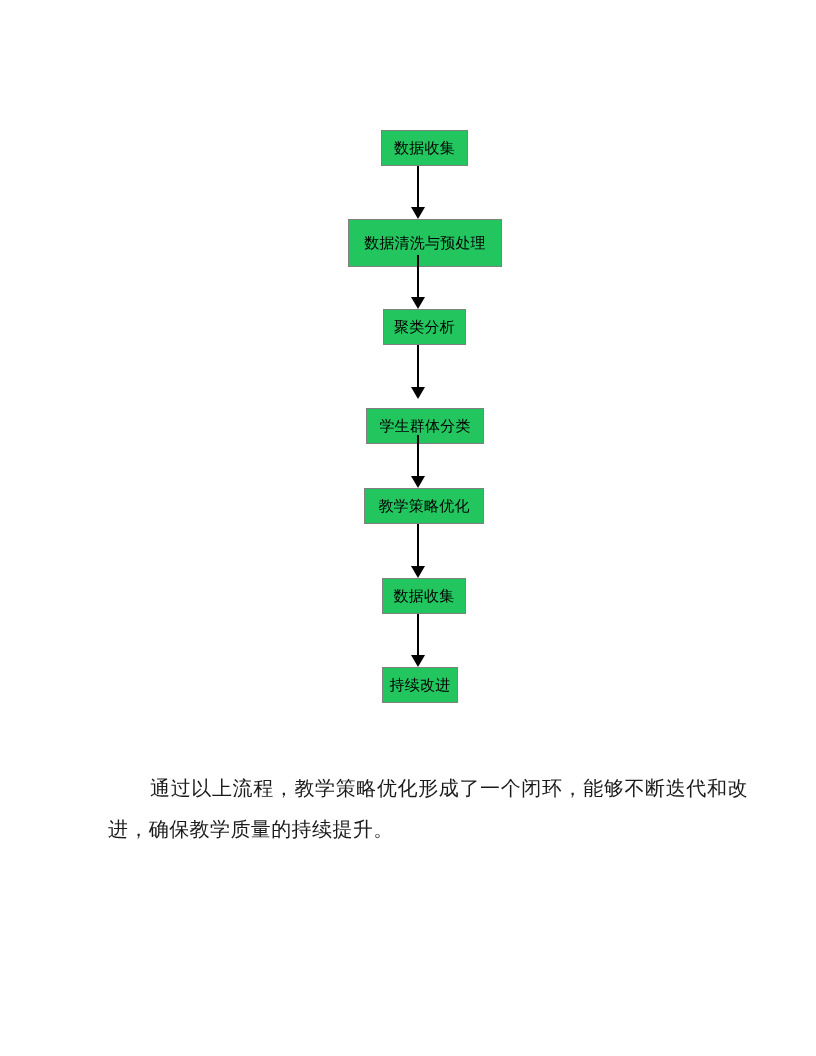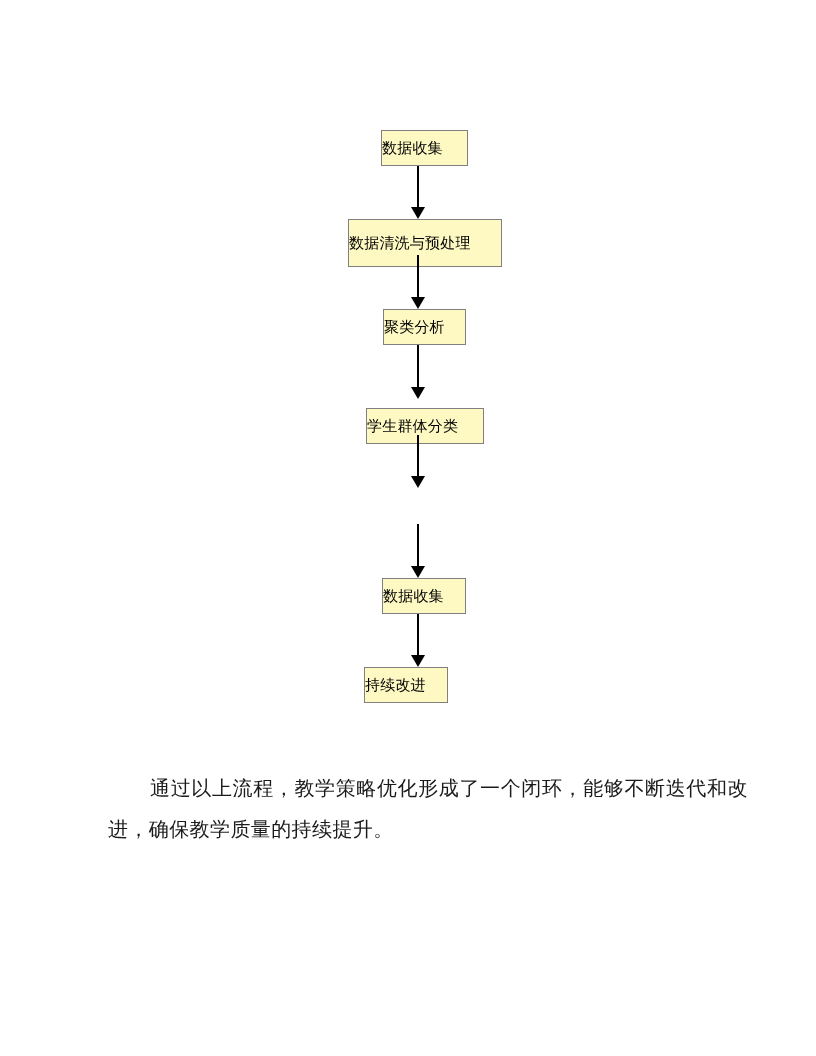--- a/index.html
+++ b/index.html
@@ -31,25 +31,25 @@
     position: absolute;
     left: 0;
     top: 0;
     width: 816px;
     height: 730px;
   }
 
   .node {
     position: absolute;
     box-sizing: border-box;
-    background: #fef9c3;
+    background: #22c55e;
     border: 1px solid #808080;
     display: flex;
     align-items: center;
-    justify-content: flex-start;
+    justify-content: center;
   }
 
   .node-label {
     font-family: "DejaVu Sans", "Liberation Sans", sans-serif;
     font-size: 15px;
     line-height: 1;
     color: #000000;
     white-space: nowrap;
     letter-spacing: 0.2px;
   }
@@ -128,36 +128,39 @@
 
     <div class="node" style="left:366px; top:399px; width:118px; height:36px;margin-top:9px;">
       <span class="node-label">学生群体分类</span>
     </div>
 
     <div class="connector" style="left:411px; top:435px; height:53px;">
       <span class="stem" style="height:41px;"></span>
       <span class="head"></span>
     </div>
 
+    <div class="node" style="left:364px; top:488px; width:120px; height:36px;">
+      <span class="node-label">教学策略优化</span>
+    </div>
 
     <div class="connector" style="left:411px; top:524px; height:54px;">
       <span class="stem" style="height:42px;"></span>
       <span class="head"></span>
     </div>
 
     <div class="node" style="left:382px; top:578px; width:84px; height:36px;">
       <span class="node-label">数据收集</span>
     </div>
 
     <div class="connector" style="left:411px; top:614px; height:53px;">
       <span class="stem" style="height:41px;"></span>
       <span class="head"></span>
     </div>
 
-    <div class="node" style="left:364px; top:667px; width:84px; height:36px;">
+    <div class="node" style="left:382px; top:667px; width:76px; height:36px;">
       <span class="node-label">持续改进</span>
     </div>
 
   </div>
 
   <p class="body-text">通过以上流程，教学策略优化形成了一个闭环，能够不断迭代和改进，确保教学质量的持续提升。</p>
 
 </div>
 
 </body></html>

